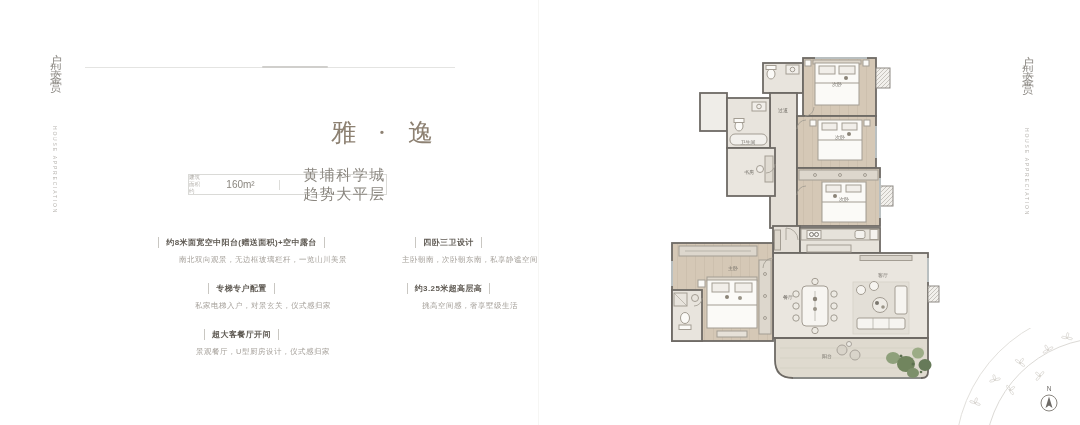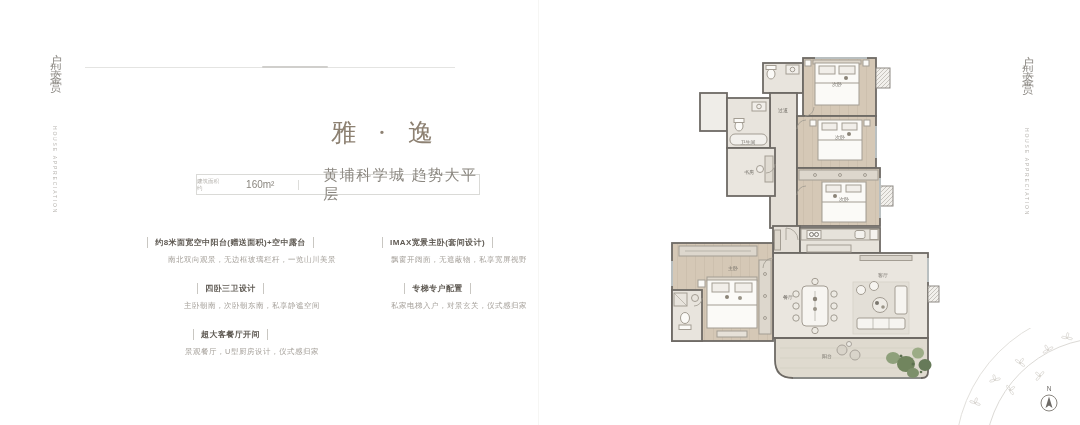--- a/index.html
+++ b/index.html
@@ -9,28 +9,28 @@
   
   .v-label{position:absolute;writing-mode:vertical-rl;}
   .v-zh{font-size:12px;letter-spacing:9px;color:#8f8c87;}
   .v-en{font-size:5px;letter-spacing:1.8px;color:#b8b5b0;}
 
   
   .divider{position:absolute;left:85px;top:67px;width:370px;height:1px;background:#e4e4e2;}
   .divider-accent{position:absolute;left:262px;top:66px;width:66px;height:2px;background:#d0cfcc;border-radius:1px;}
   .title{position:absolute;left:180px;top:116px;width:260px;text-align:right;
          font-family:"DejaVu Serif",serif;font-size:25px;letter-spacing:7px;color:#8d8172;}
-  .info-box{position:absolute;left:188px;top:174px;width:284px;height:21px;border:1px solid #dadad7;
-            display:flex;align-items:center;justify-content:center;gap:24px;box-sizing:border-box;margin-left:8px;}
+  .info-box{position:absolute;left:188px;top:174px;width:199px;height:21px;border:1px solid #dadad7;
+            display:flex;align-items:center;justify-content:center;gap:24px;box-sizing:border-box;}
   .info-prefix{font-size:5.5px;color:#b2afaa;}
   .info-value{font-size:10px;color:#8a867f;}
   .info-vdiv{width:1px;height:10px;background:#ddddda;}
   .info-loc{font-size:15px;color:#8a867f;letter-spacing:1.5px;}
 
-  .features{position:absolute;left:125px;top:231px;width:340px;display:grid;
+  .features{position:absolute;left:136px;top:231px;width:340px;display:grid;
             grid-template-columns:1fr 1fr;column-gap:25px;row-gap:19px;gap:12px;}
   .feat{text-align:center;}
   .feat-t{display:inline-block;font-size:8px;font-weight:bold;color:#5f5a53;letter-spacing:0.4px;
           padding:0 7px;border-left:1px solid #c9c7c2;border-right:1px solid #c9c7c2;white-space:nowrap;}
   .feat-d{margin-top:6px;font-size:7.5px;color:#a6a19b;letter-spacing:0.5px;white-space:nowrap;margin-left:43px;}
 
   .fold{position:absolute;left:538px;top:0;width:1px;height:425px;background:#f6f6f4;}
 
   
   .plan{position:absolute;left:655px;top:46px;}
@@ -62,30 +62,30 @@
     <span class="info-vdiv"></span>
     <span class="info-loc">黄埔科学城  趋势大平层</span>
   </div>
 
   <div class="features">
     <div class="feat">
       <span class="feat-t">约8米面宽空中阳台(赠送面积)+空中露台</span>
       <div class="feat-d">南北双向观景，无边框玻璃栏杆，一览山川美景</div>
     </div>
     <div class="feat">
-      <span class="feat-t">IMAX宽景主卧(套间设计)</span>
-      <div class="feat-d">飘窗开阔面，无遮蔽物，私享宽屏视野</div>
-    </div>
-    <div class="feat">
       <span class="feat-t">四卧三卫设计</span>
       <div class="feat-d">主卧朝南，次卧朝东南，私享静谧空间</div>
     </div>
     <div class="feat">
       <span class="feat-t">专梯专户配置</span>
       <div class="feat-d">私家电梯入户，对景玄关，仪式感归家</div>
+    </div>
+    <div class="feat">
+      <span class="feat-t">约3.25米超高层高</span>
+      <div class="feat-d">挑高空间感，奢享墅级生活</div>
     </div>
     <div class="feat">
       <span class="feat-t">超大客餐厅开间</span>
       <div class="feat-d">景观餐厅，U型厨房设计，仪式感归家</div>
     </div>
   </div>
 
   <div class="fold"></div>
 
   <svg class="plan" width="290" height="360" viewBox="0 0 290 360">

